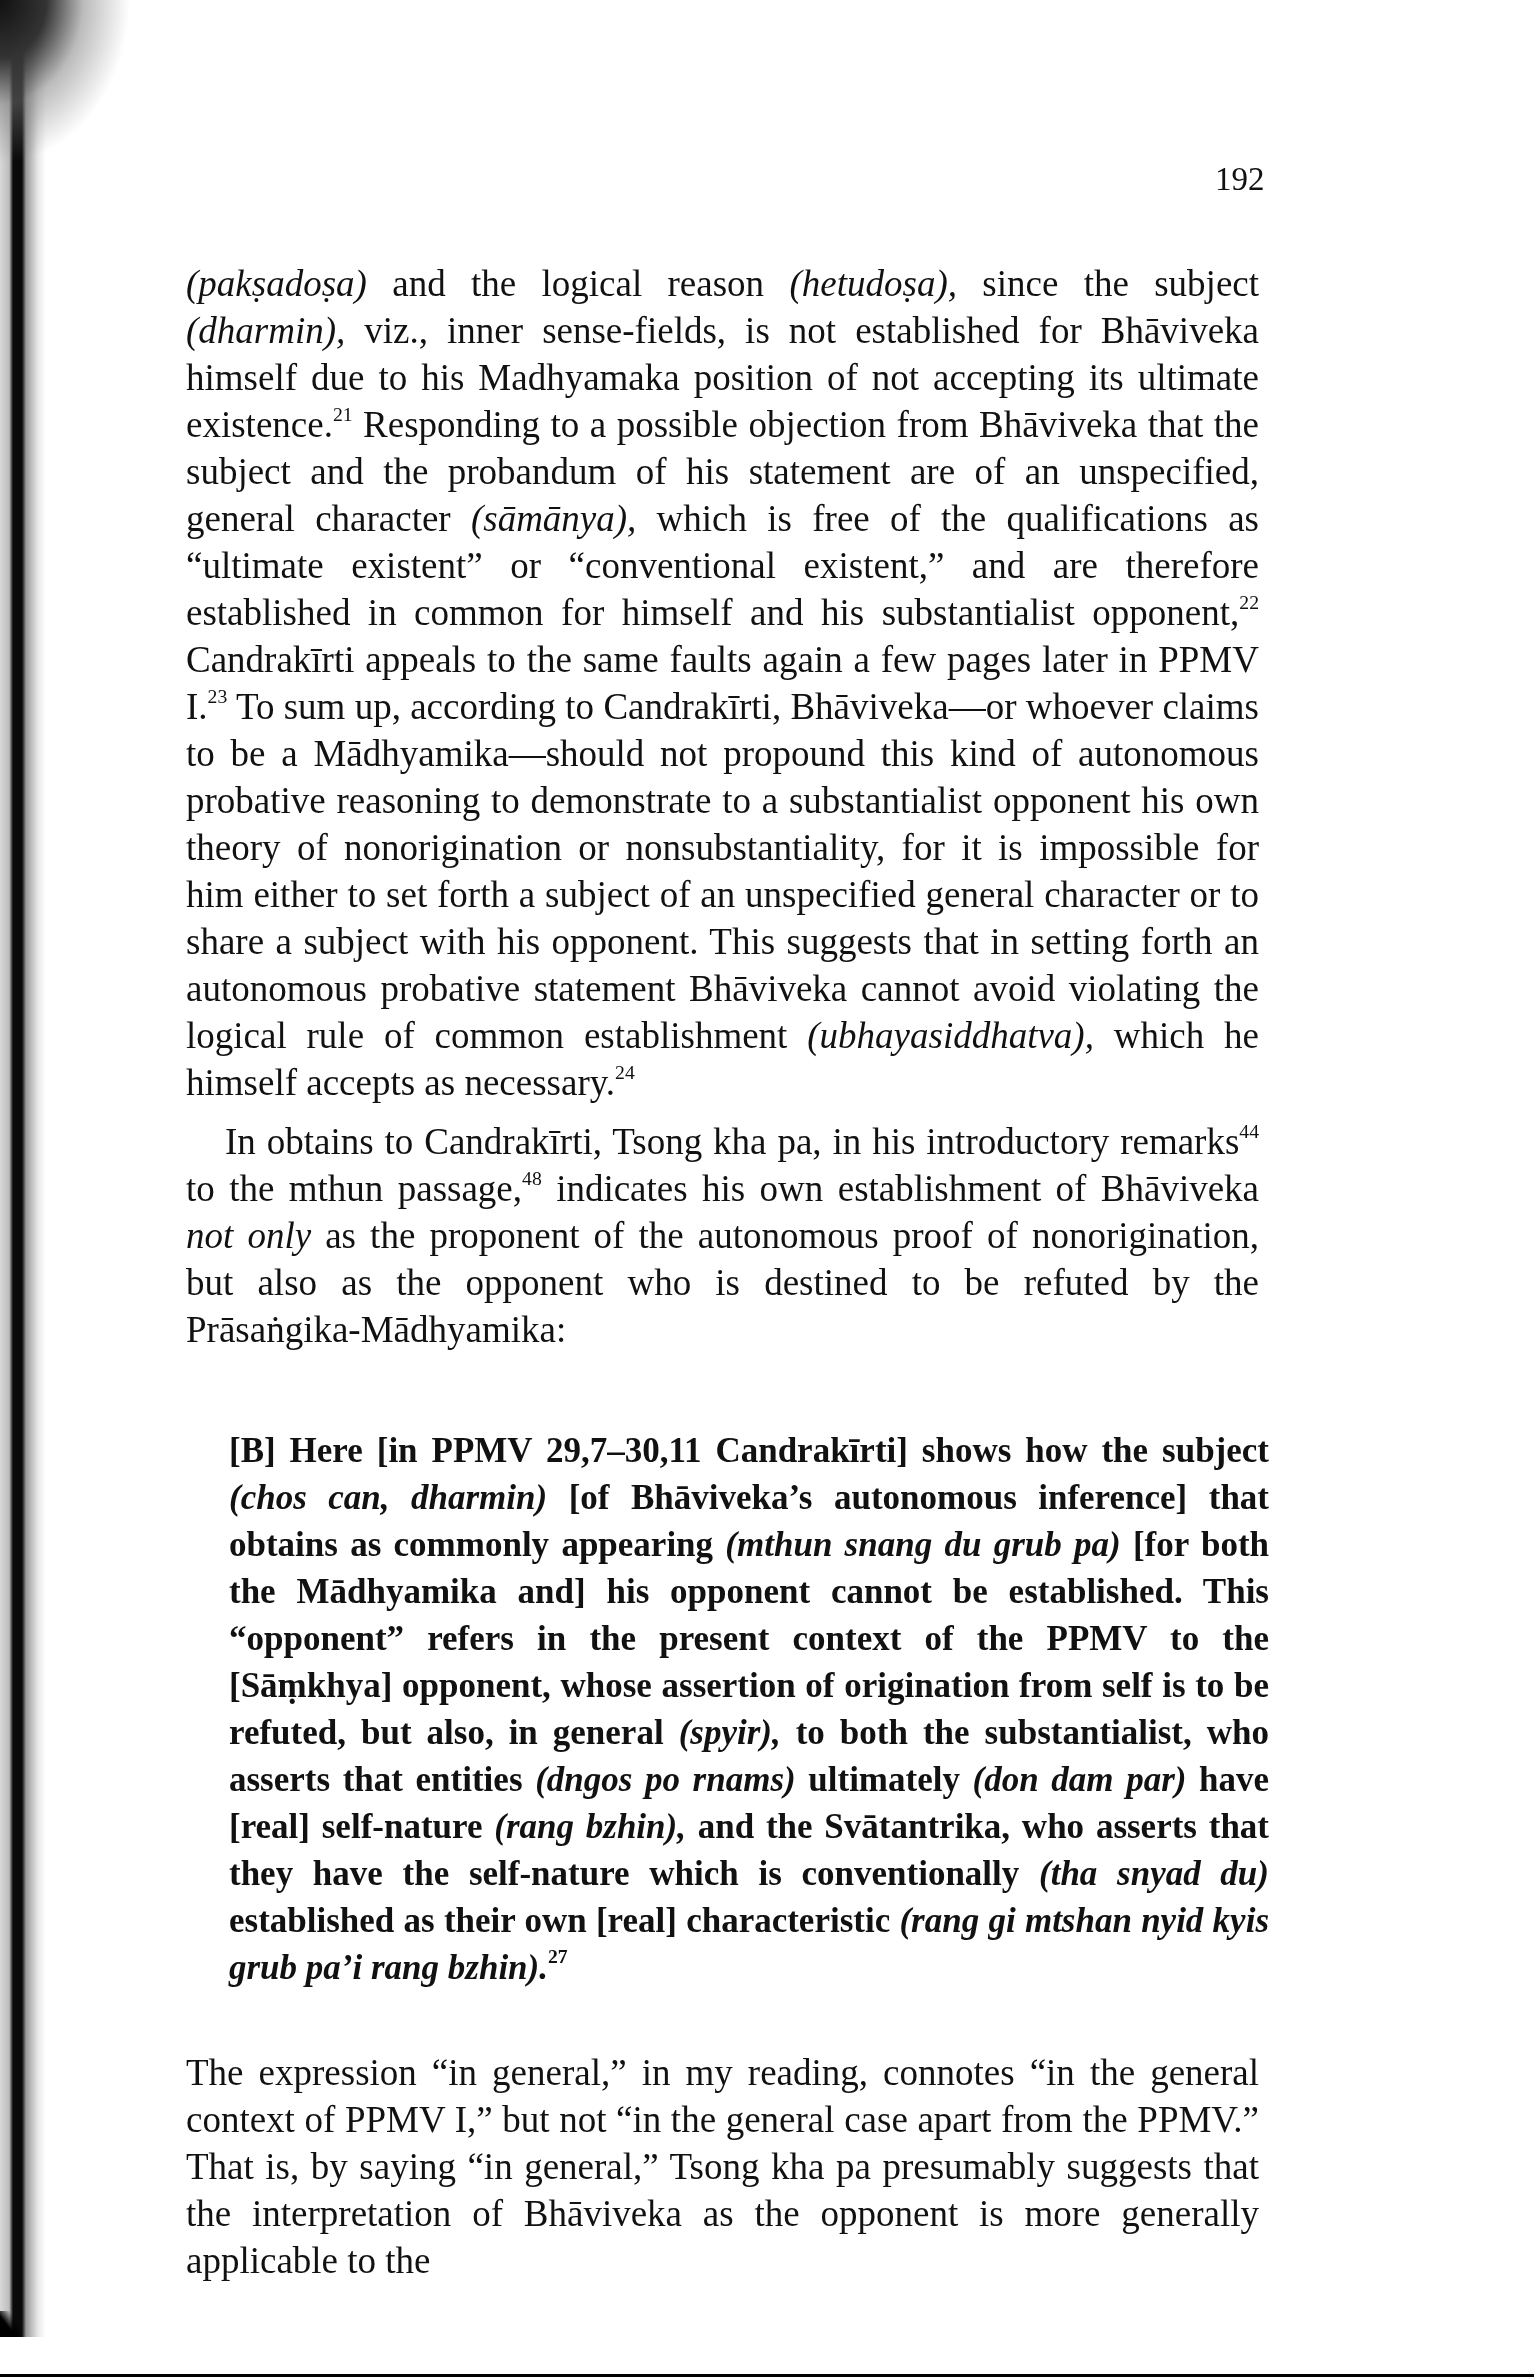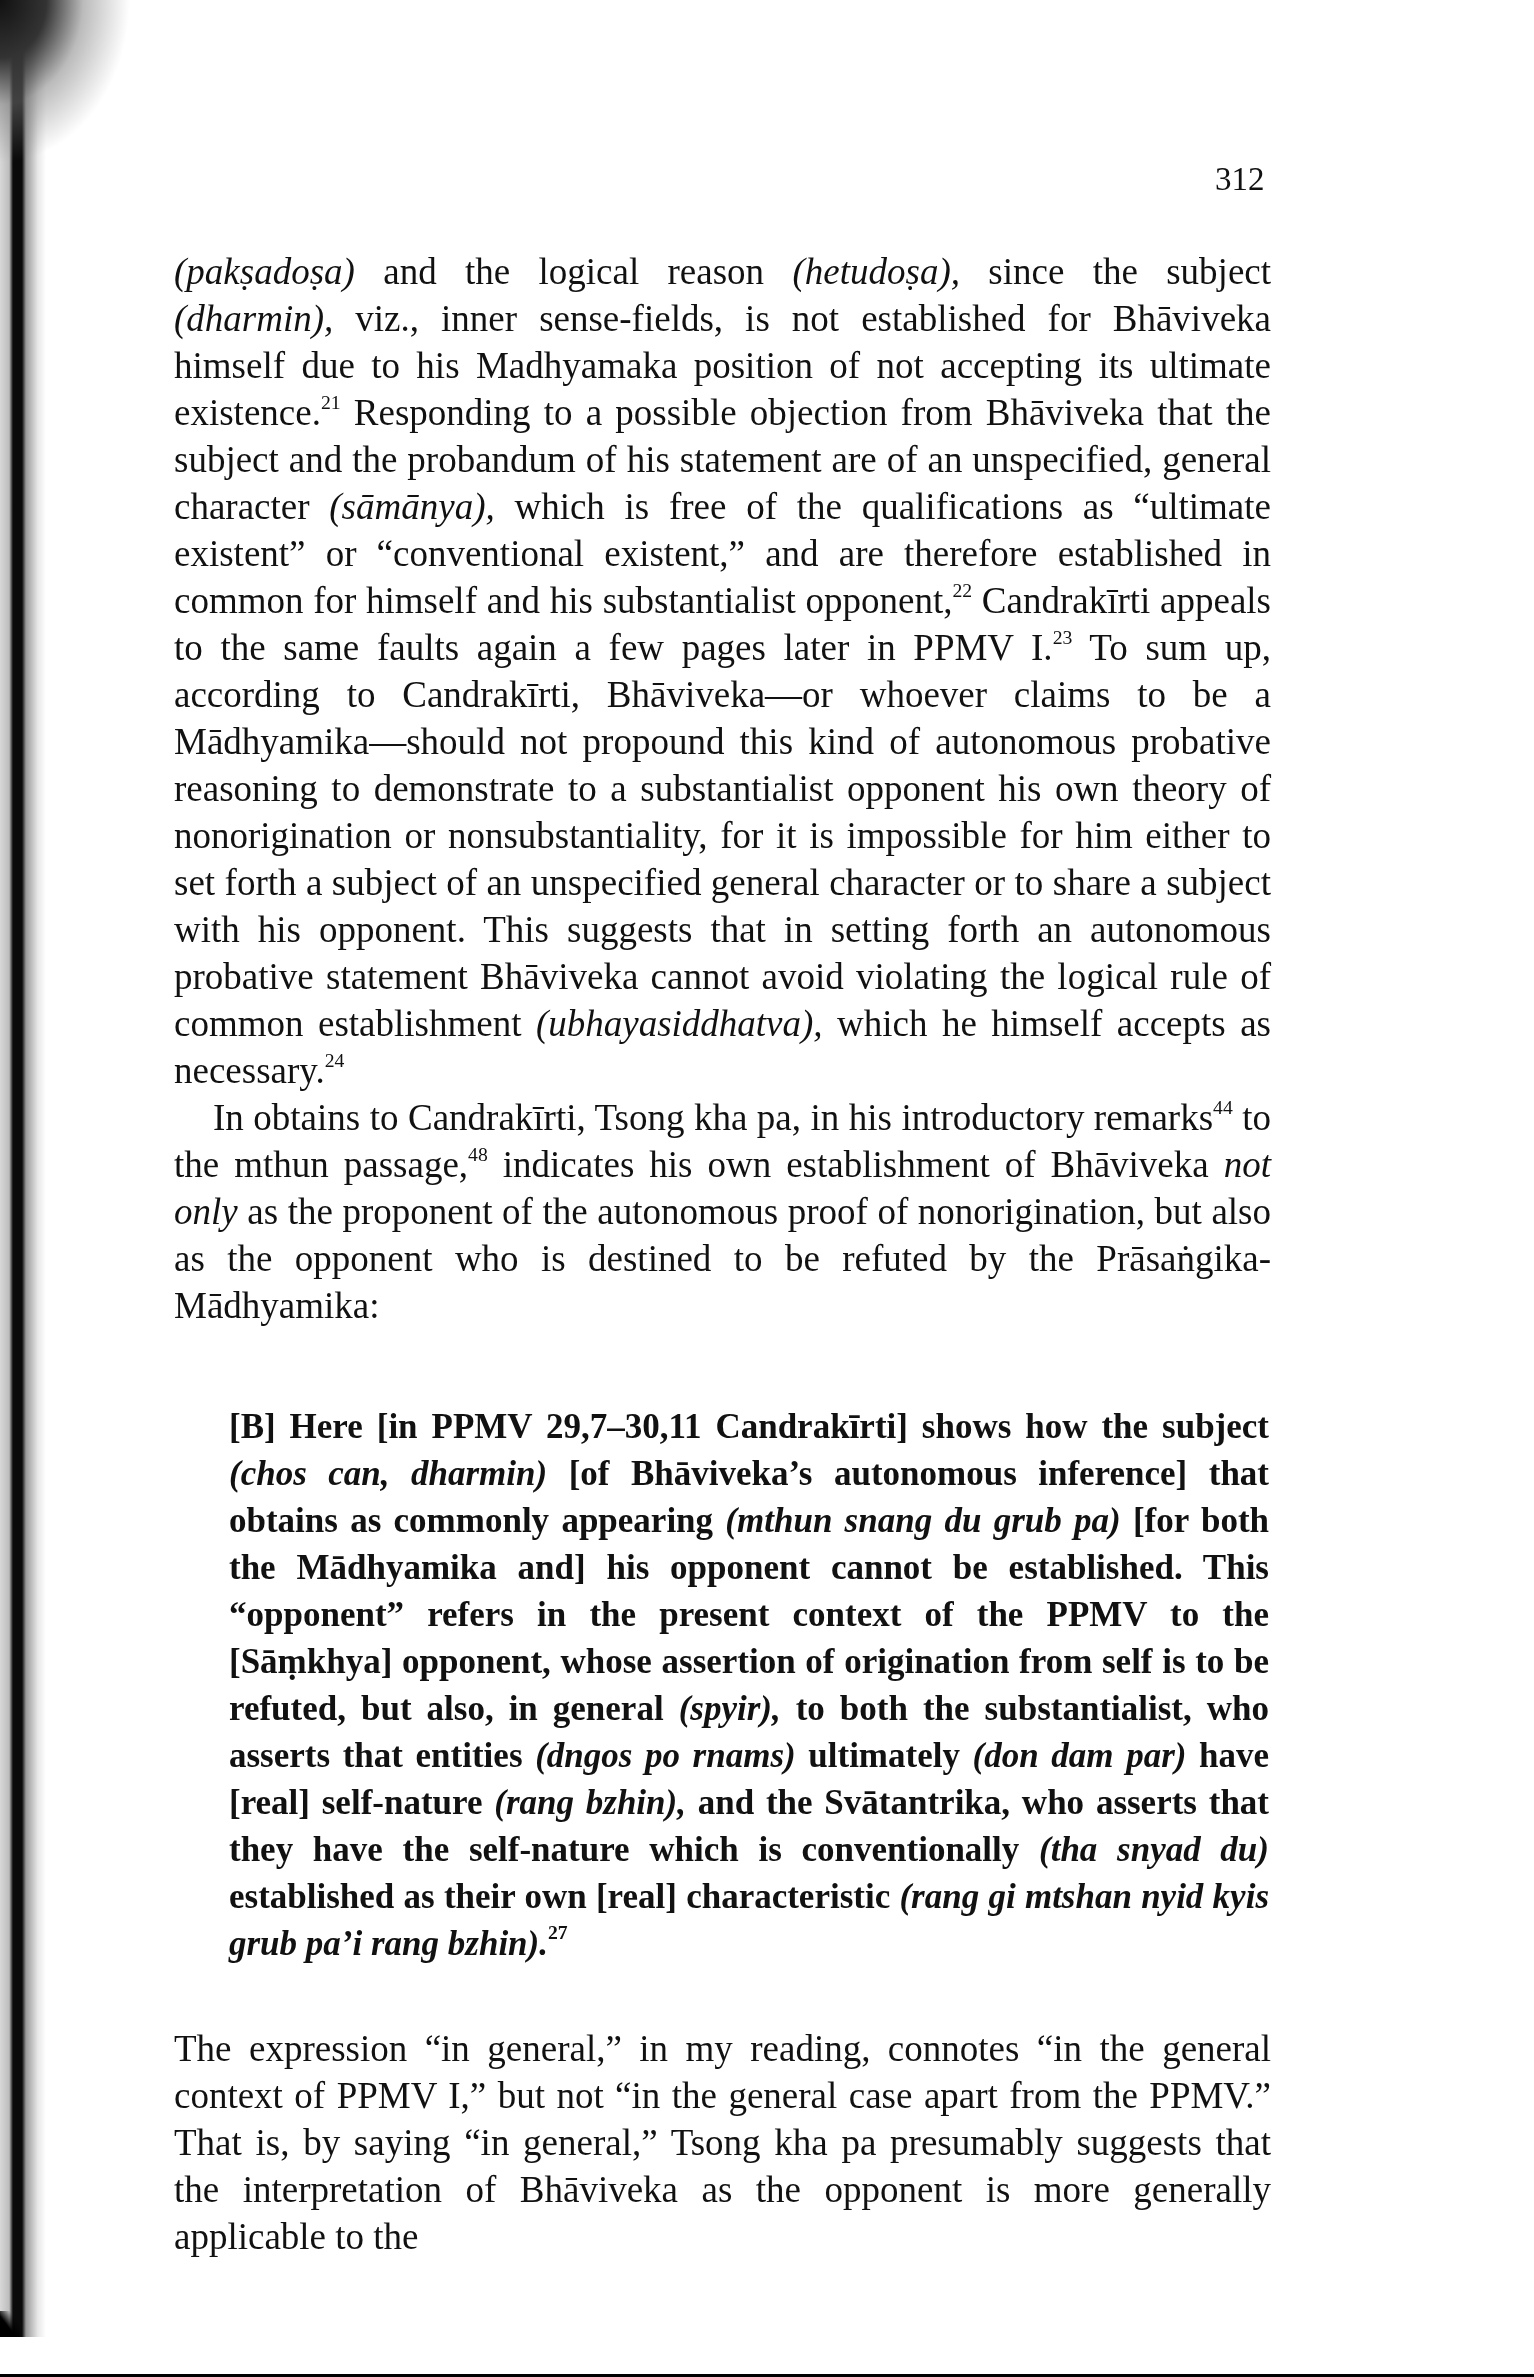--- a/index.html
+++ b/index.html
@@ -76,21 +76,21 @@
       position: absolute;
       top: 248px;
       left: 0;
       width: 1097px;
       font-size: 37px;
       line-height: 47px;
       text-align: justify;
       hyphens: manual;
     }
     .body-text p {
-      margin: 0;
+      margin: 12px;
     }
     .indent {
       text-indent: 39px;
     }
     .blockquote {
       margin: 74px 0 0 55px !important;
       width: 1040px;
       font-size: 35px;
       line-height: 47px;
       text-align: justify;
@@ -112,21 +112,21 @@
 <body>
 
 <div class="scan-gutter"></div>
 <div class="scan-corner"></div>
 <div class="scan-bottom-flare"></div>
 <div class="scan-bottom-rule"></div>
 
 <div class="page">
 
   <div class="running-head">
-    <span class="page-number">312</span>
+    <span class="page-number">192</span>
   </div>
 
   <div class="body-text">
 
     <p>
       <em>(pakṣadoṣa)</em><span> and the logical reason </span><em>(hetudoṣa),</em><span> since the subject </span><em>(dharmin),</em><span> viz., inner sense-fields, is not established for Bhāviveka himself due to his Madhyamaka position of not accepting its ultimate existence.</span><sup>21</sup><span> Responding to a possible objection from Bhāviveka that the subject and the probandum of his statement are of an unspecified, general character </span><em>(sāmānya),</em><span> which is free of the qualifications as “ultimate existent” or “conventional existent,” and are therefore established in common for himself and his substantialist opponent,</span><sup>22</sup><span> Candrakīrti appeals to the same faults again a few pages later in PPMV I.</span><sup>23</sup><span> To sum up, according to Candrakīrti, Bhāviveka—or whoever claims to be a Mādhyamika—should not propound this kind of autonomous probative reasoning to demonstrate to a substantialist opponent his own theory of nonorigination or nonsubstantiality, for it is impossible for him either to set forth a subject of an unspecified general character or to share a subject with his opponent. This suggests that in setting forth an autonomous probative statement Bhāviveka cannot avoid violating the logical rule of common establishment </span><em>(ubhayasiddhatva),</em><span> which he himself accepts as necessary.</span><sup>24</sup>
     </p>
 
     <p class="indent">
       <span>In obtains to Candrakīrti, Tsong kha pa, in his introductory remarks</span><sup>44</sup><span> to the mthun passage,</span><sup>48</sup><span> indicates his own establishment of Bhāviveka </span><em>not only</em><span> as the proponent of the autonomous proof of nonorigination, but also as the opponent who is destined to be refuted by the Prāsaṅgika-Mādhyamika:</span>

